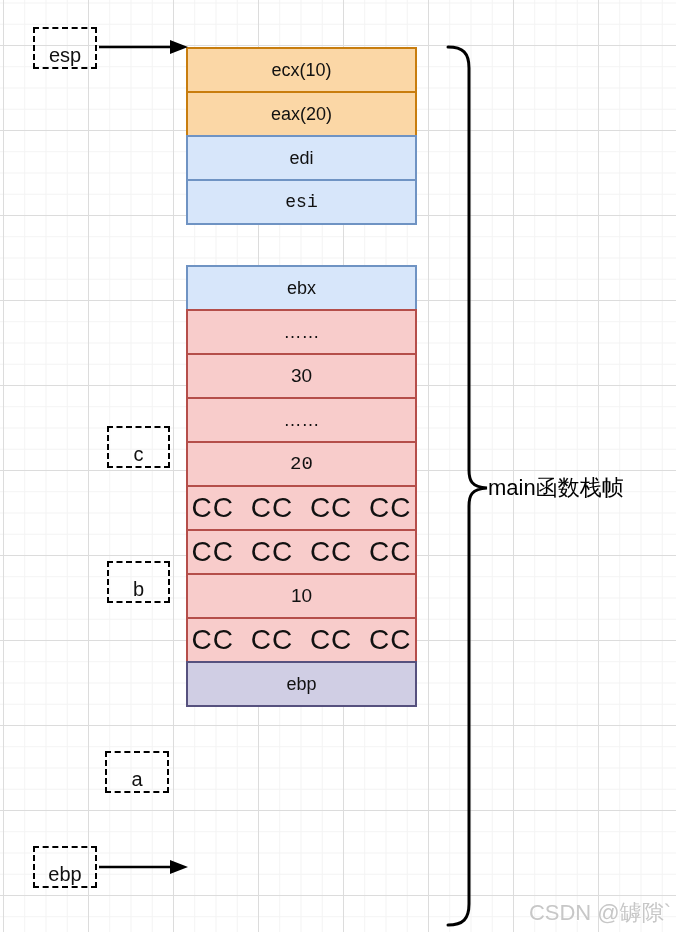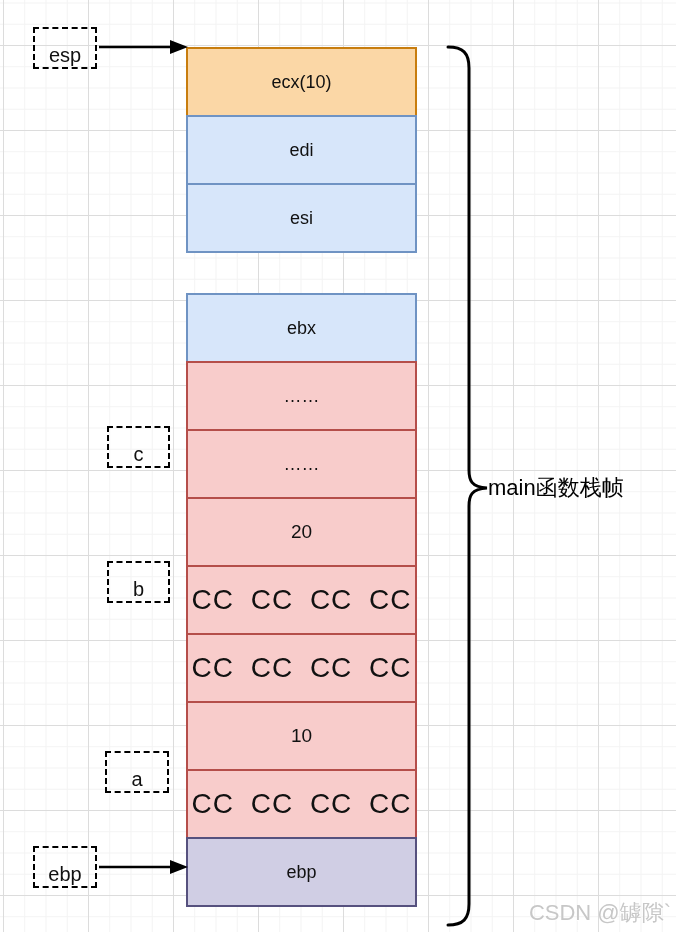--- a/index.html
+++ b/index.html
@@ -21,21 +21,21 @@
   }
 
   #stack {
     position: absolute;
     left: 186px;
     top: 47px;
     width: 231px;
   }
   .cell {
     box-sizing: border-box;
-    height: 70px;
+    height: 46px;
     margin-top: -2px;
     border: 2px solid #000;
     display: flex;
     align-items: center;
     justify-content: center;
     font-size: 18px;
     color: #111;
   }
   .cell:first-child { margin-top: 0; }
   .cell.cc { font-size: 28px; letter-spacing: 1px; word-spacing: 8px; }
@@ -79,26 +79,28 @@
     white-space: nowrap;
   }
 </style>
 </head>
 <body>
 
 <div class="canvas">
 
   <div id="stack">
       <div class="cell" style="background: rgb(251, 215, 166); border-color: rgb(200, 125, 14);">ecx(10)</div>
+      <div class="cell" style="background: rgb(251, 215, 166); border-color: rgb(200, 125, 14);">eax(20)</div>
       <div class="cell" style="background: rgb(215, 230, 250); border-color: rgb(111, 147, 195);">edi</div>
-      <div class="cell" style="background: rgb(215, 230, 250); border-color: rgb(111, 147, 195);">esi</div>
+      <div class="cell" style="background: rgb(215, 230, 250); border-color: rgb(111, 147, 195); font-family: Liberation Mono, monospace;">esi</div>
       <div class="cell" style="background: rgb(215, 230, 250); border-color: rgb(111, 147, 195); margin-top: 40px;">ebx</div>
       <div class="cell" style="background: rgb(248, 204, 203); border-color: rgb(181, 78, 74);">……</div>
+      <div class="cell num" style="background: rgb(248, 204, 203); border-color: rgb(181, 78, 74);">30</div>
       <div class="cell" style="background: rgb(248, 204, 203); border-color: rgb(181, 78, 74);">……</div>
-      <div class="cell num" style="background: rgb(248, 204, 203); border-color: rgb(181, 78, 74);">20</div>
+      <div class="cell num" style="background: rgb(248, 204, 203); border-color: rgb(181, 78, 74); font-family: Liberation Mono, monospace;">20</div>
       <div class="cell cc" style="background: rgb(248, 204, 203); border-color: rgb(181, 78, 74);">CC CC CC CC</div>
       <div class="cell cc" style="background: rgb(248, 204, 203); border-color: rgb(181, 78, 74);">CC CC CC CC</div>
       <div class="cell num" style="background: rgb(248, 204, 203); border-color: rgb(181, 78, 74);">10</div>
       <div class="cell cc" style="background: rgb(248, 204, 203); border-color: rgb(181, 78, 74);">CC CC CC CC</div>
       <div class="cell" style="background: rgb(208, 206, 228); border-color: rgb(86, 81, 126);">ebp</div>
     </div>
 
   <div class="dashed-box" style="left:33px; top:27px; width:64px; height:42px;">
     <span>esp</span>
   </div>

